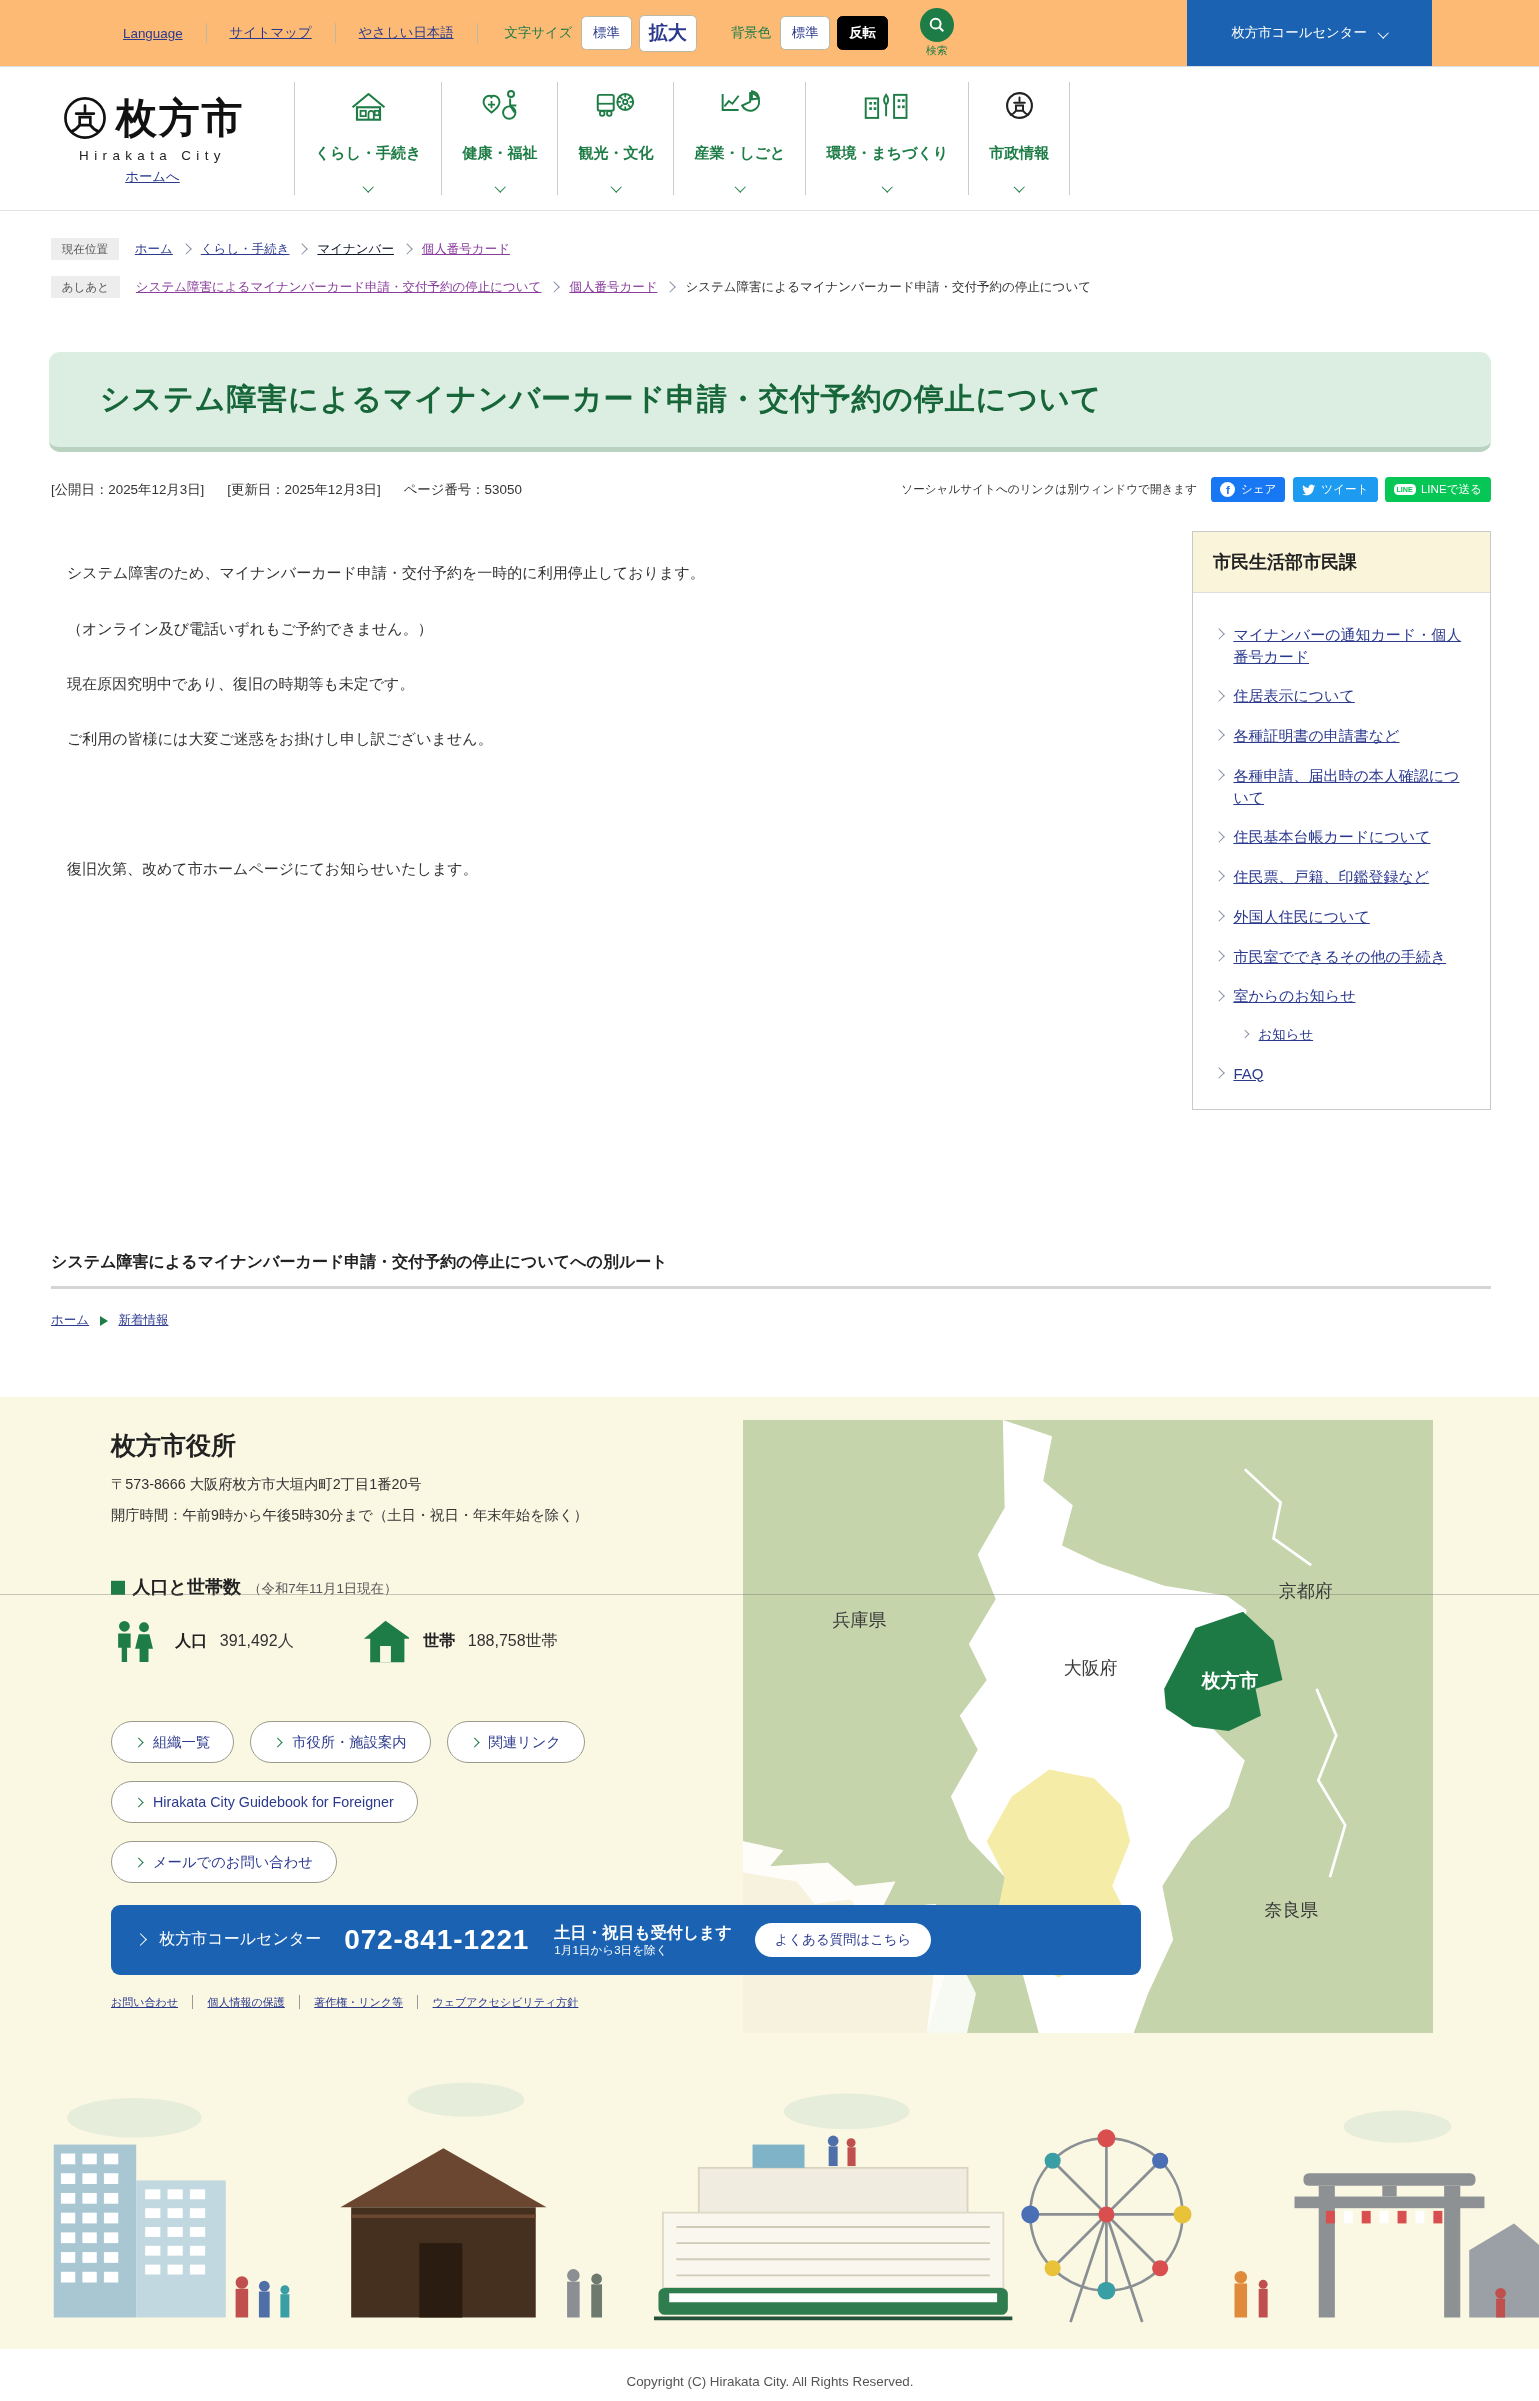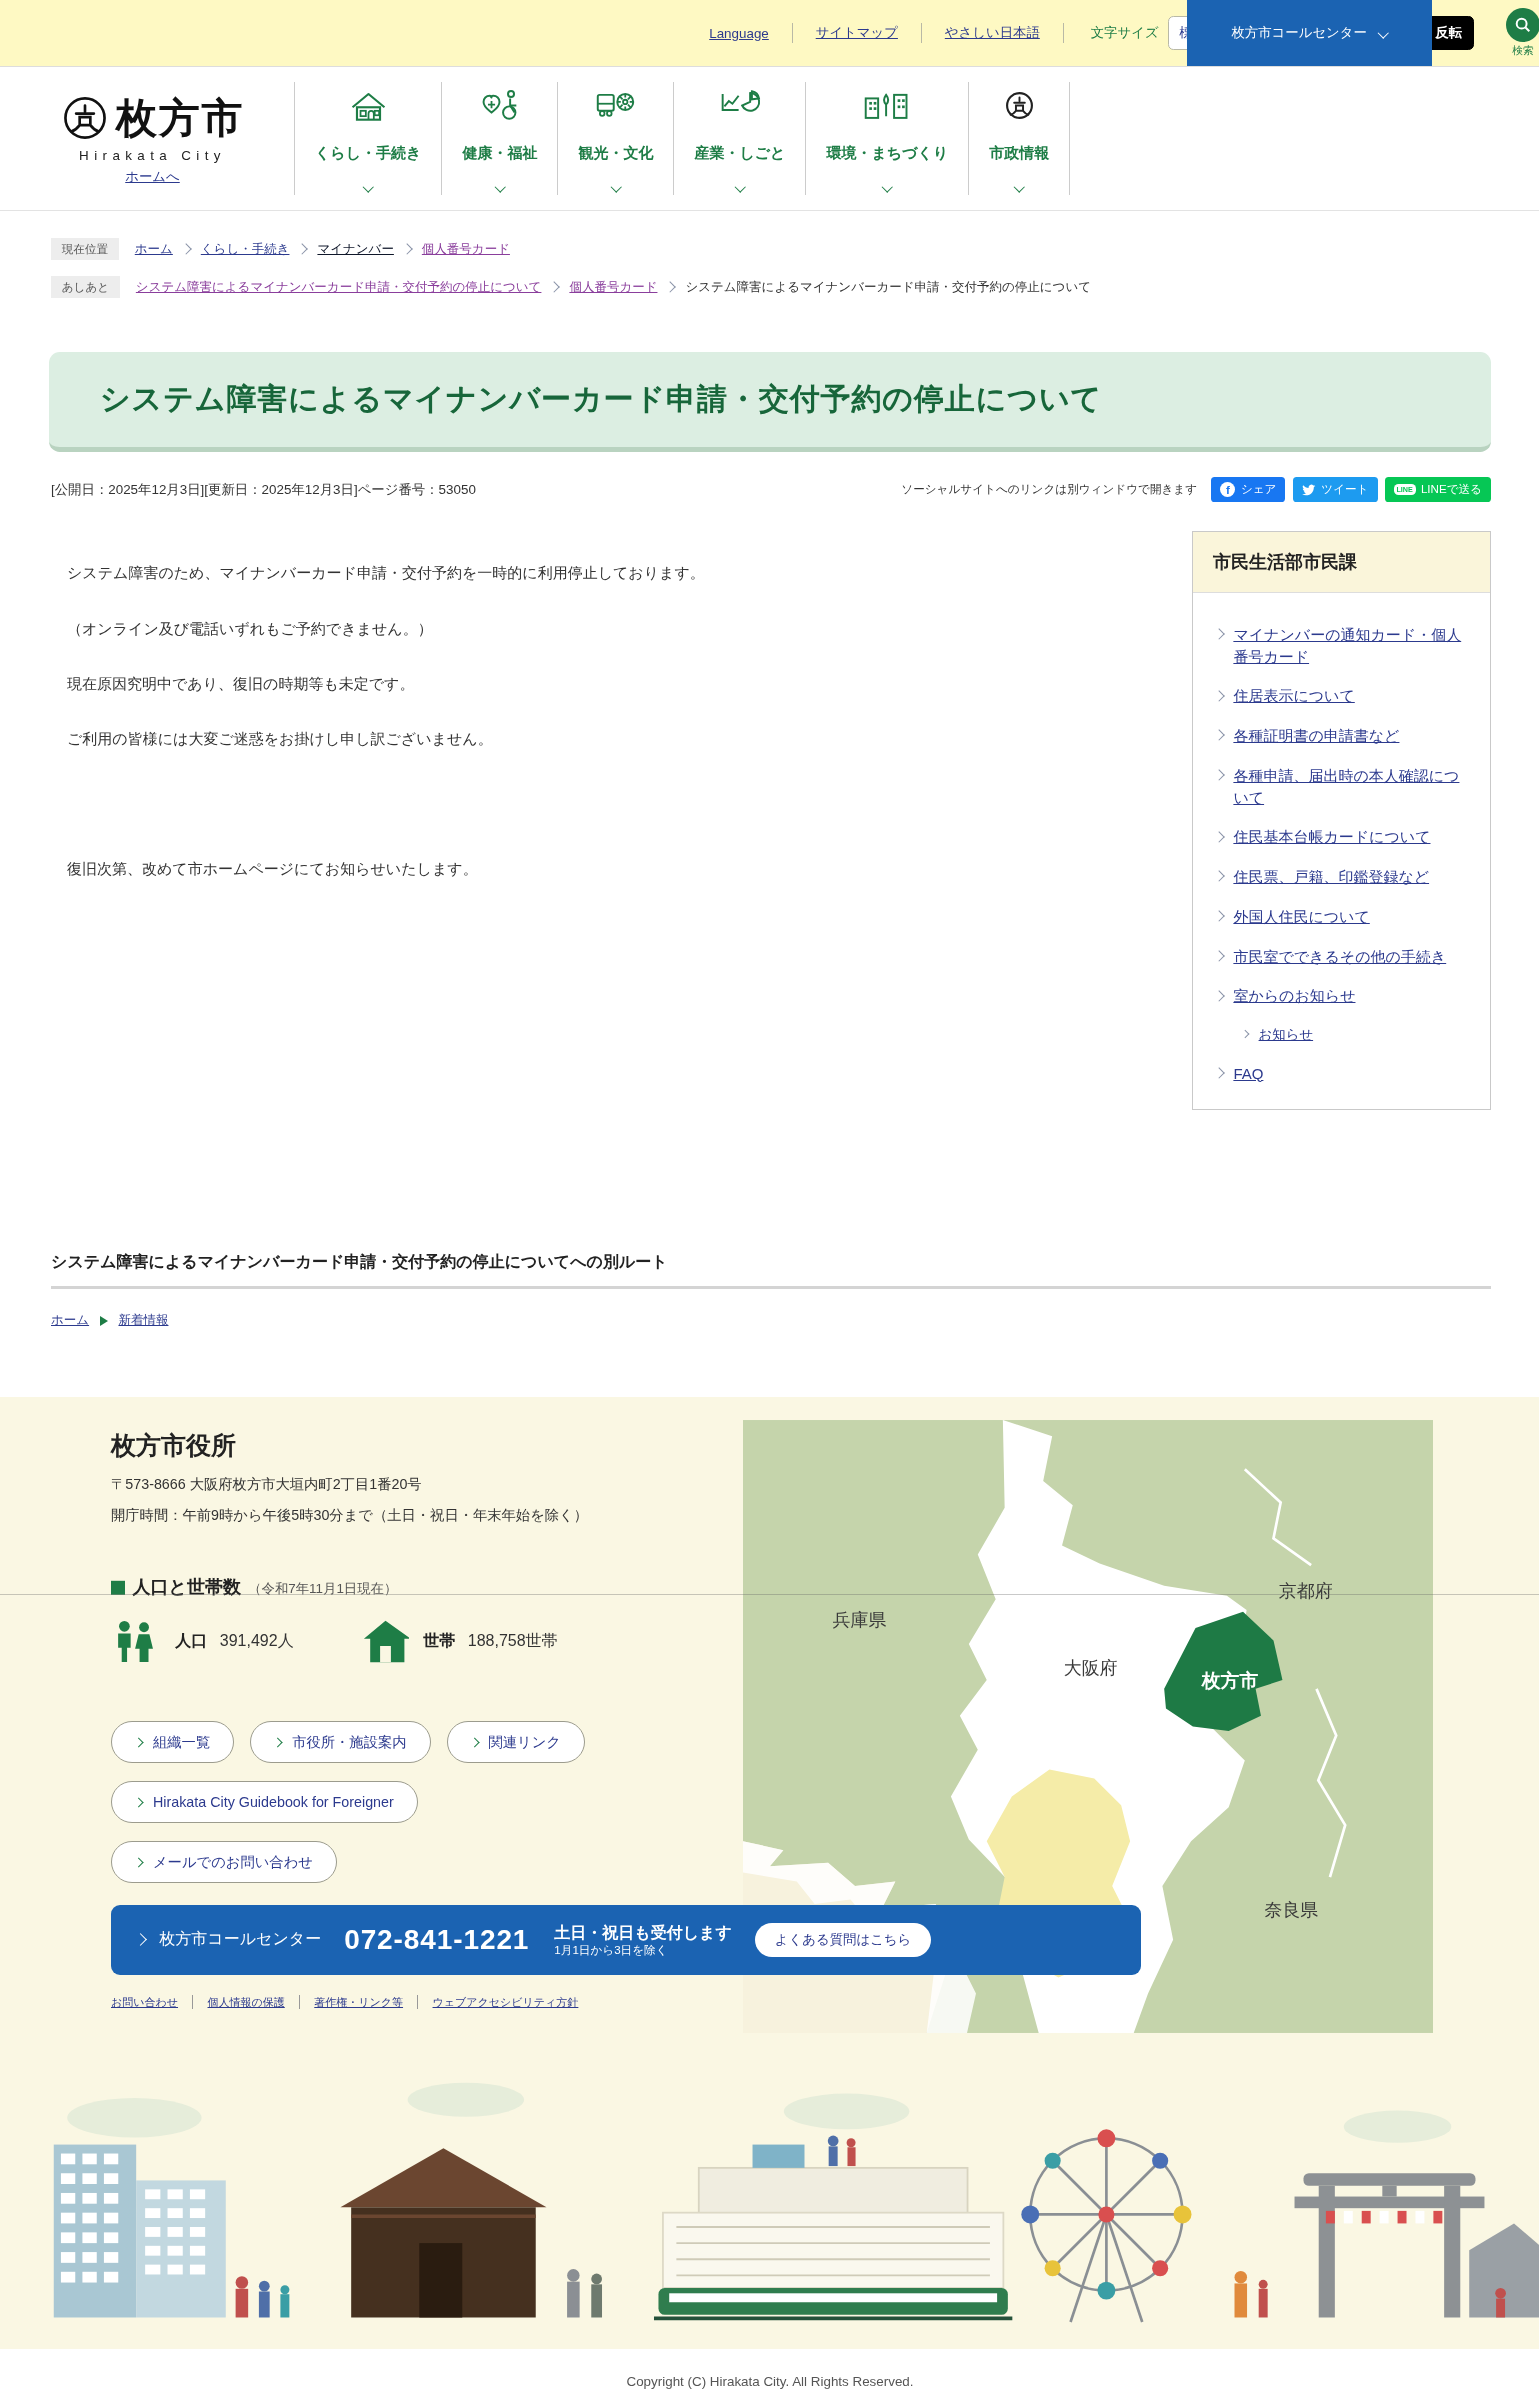--- a/index.html
+++ b/index.html
@@ -7,22 +7,22 @@
     width:1540px; background:#ffffff; color:#333;
     font-family:"Liberation Sans","DejaVu Sans",sans-serif;
     -webkit-font-smoothing:antialiased;
   }
   a{text-decoration:underline;cursor:pointer;}
   .navy{color:#2c3a8e;}
   .purple{color:#8a3e9c;}
 
   
   .topbar{
-    height:66px; background:#fef9c3; border-bottom:0.9px solid #ddd;
-    display:flex; align-items:center; position:relative;justify-content:flex-end;
+    height:66px; background:#fdba74; border-bottom:0.9px solid #ddd;
+    display:flex; align-items:center; position:relative;
   }
   .topbar-links{display:flex; align-items:center; margin-left:100px;}
   .topbar-links a{color:#2c3a8e; font-size:13.4px; padding:0 23px;}
   .tb-sep{width:0.9px;height:20px;background:#b9b9a6;}
   .tb-group{display:flex;align-items:center;margin-left:27px;}
   .tb-label{color:#1e7d46;font-size:13.4px;margin-right:9px;}
   .tb-btn{
     background:#fff;border:0.9px solid #b9b9a6;border-radius:5.4px;
     color:#2c3a8e;font-size:13.4px;padding:7.2px 10.7px;margin-right:7.2px;cursor:pointer;
     font-family:inherit;
@@ -78,21 +78,21 @@
   .title-band{
     margin:27px 49px 0;height:95px;background:#dceee2;border-radius:10.7px;
     border-bottom:5.4px solid #b9d3c0;display:flex;align-items:center;
   }
   .title-band h1{
     margin:0 0 0 51px;font-size:30px;color:#17663a;font-weight:bold;letter-spacing:0.9px;
   }
   .meta-row{
     margin:25px 49px 0 51px;display:flex;align-items:center;justify-content:space-between;
   }
-  .meta-left{font-size:13.4px;color:#333;display:flex;}
+  .meta-left{font-size:13.4px;color:#333;display:flex;gap:23px;}
   .meta-right{display:flex;align-items:center;gap:7.2px;}
   .social-note{font-size:11.6px;color:#333;margin-right:7.2px;}
   .share-btn{
     border:none;color:#fff;font-size:11.6px;border-radius:3.6px;height:25px;
     display:flex;align-items:center;gap:5.4px;padding:0 9px;cursor:pointer;font-family:inherit;
   }
   .fb-circle{width:15px;height:15px;border-radius:50%;background:#fff;color:#1877f2;font-weight:bold;
     font-size:11.6px;display:flex;align-items:center;justify-content:center;}
   .line-bubble{background:#fff;border-radius:4.5px;padding:0.9px 2.7px;color:#06c755;font-size:7.2px;font-weight:bold;}
 

